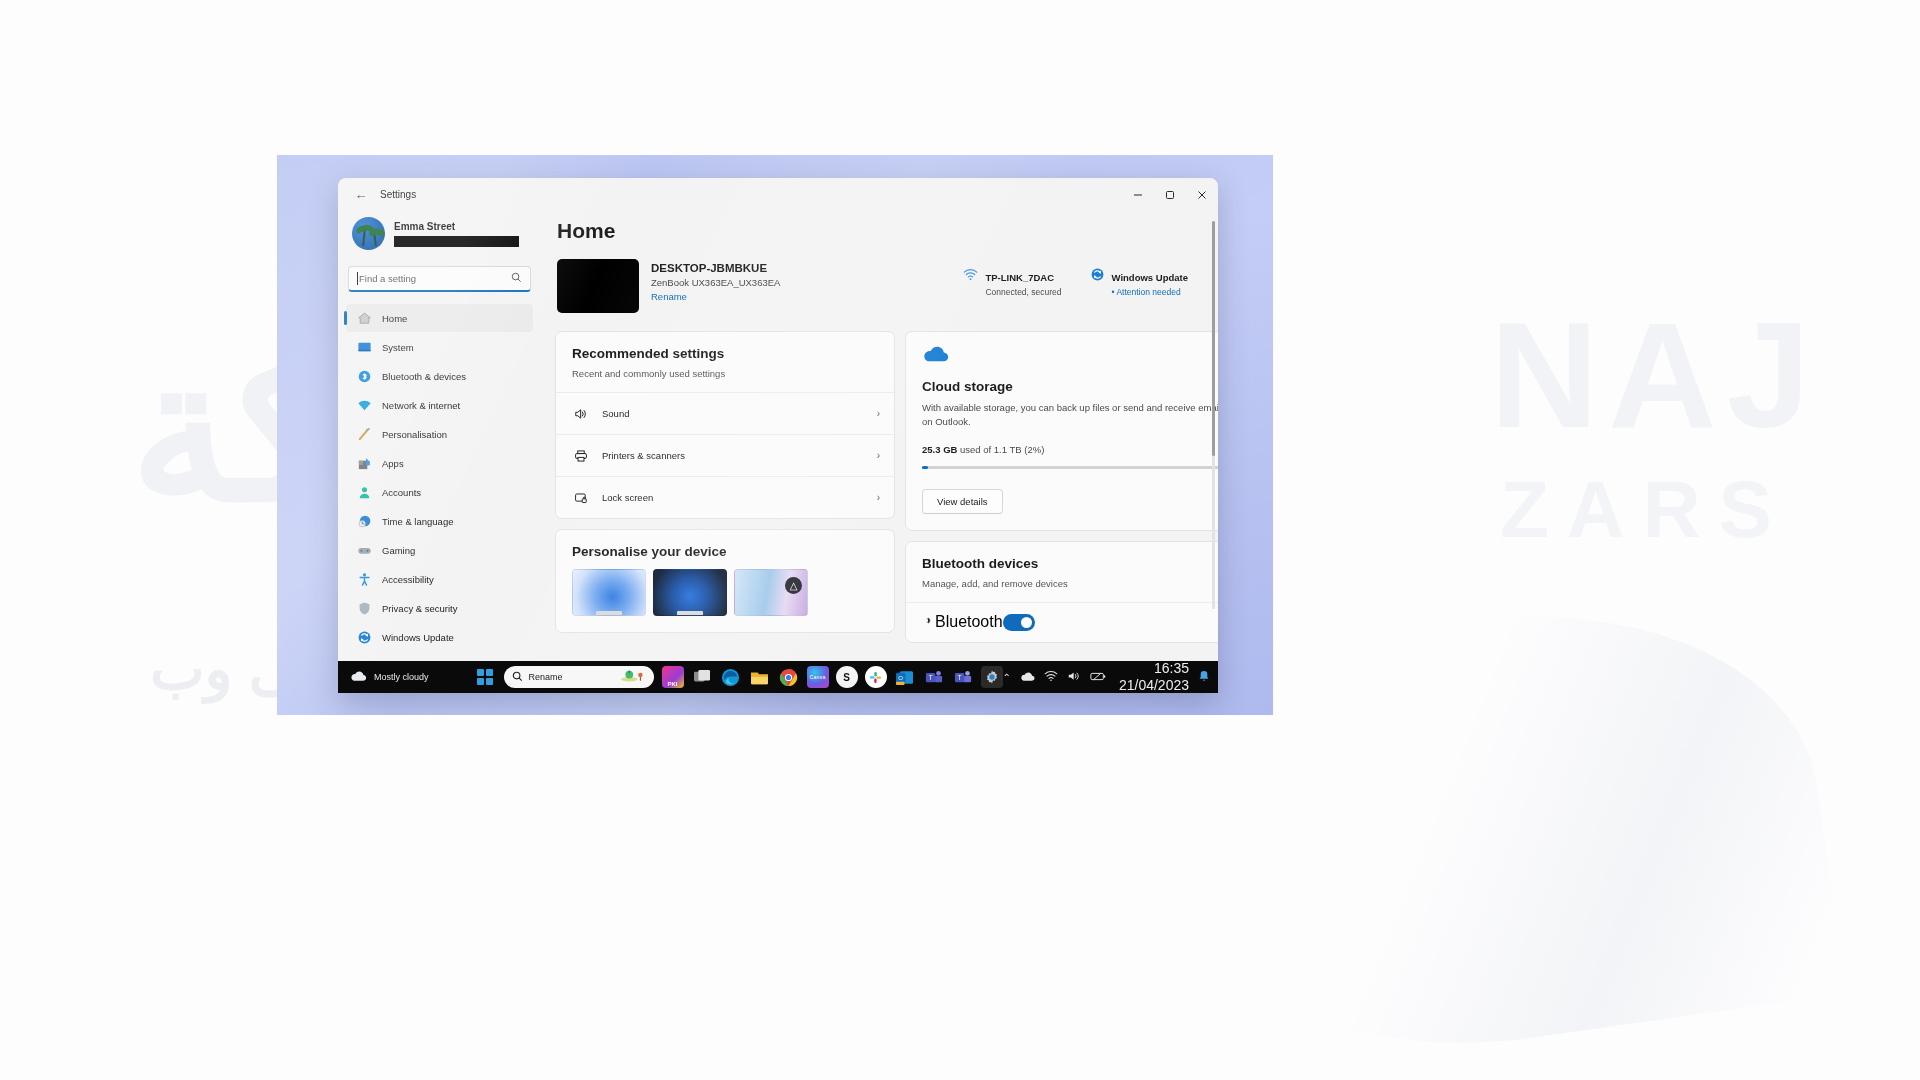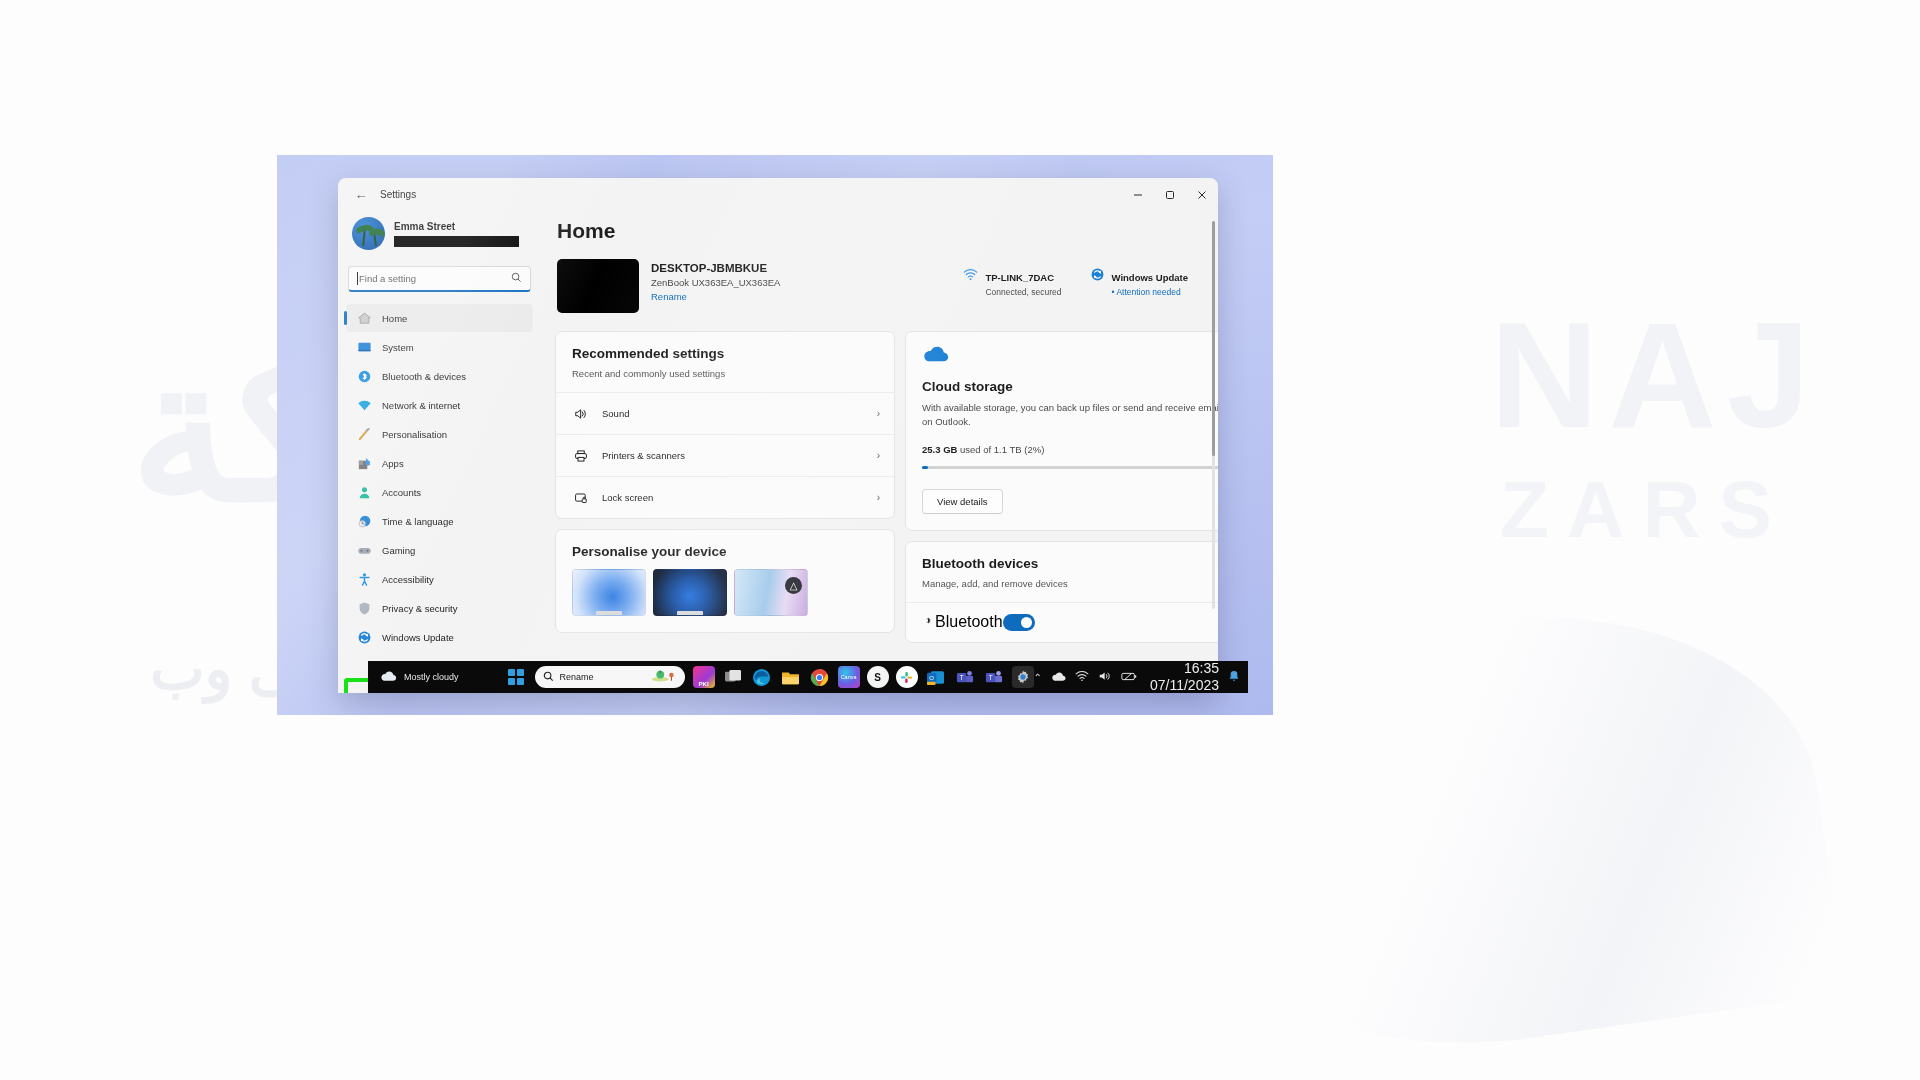--- a/index.html
+++ b/index.html
@@ -285,21 +285,20 @@
     background: #9d9d9d; border-radius: 2px;
   }
 
   
   #taskbar {
     position: absolute; left: 61px; bottom: 22px;
     width: 880px; height: 32px;
     background: #0a0a0a;
     display: flex; 
     z-index: 50;
-    margin-left: 30px;
   }
   .weather { display: flex; align-items: center; gap: 7px; padding-left: 12px; width: 150px; }
   .weather-text { font-size: 9px; color: #e8e8e8; }
   .tb-center { flex: 1; display: flex; align-items: center; gap: 8px; }
   .startbtn { width: 22px; height: 22px; display: flex; align-items: center; justify-content: center; }
   .start-grid { display: grid; grid-template-columns: 7px 7px; grid-template-rows: 7px 7px; gap: 2px; }
   .start-grid i { background: #2f9fe0; display: block; border-radius: 1px; }
   .searchpill {
     width: 150px; height: 22px; background: #f7f7f7; border-radius: 11px;
     display: flex; align-items: center; padding: 0 8px; gap: 6px;
@@ -812,21 +811,21 @@
       </i>
       <i>
         <svg width="16" height="11" viewBox="0 0 18 11">
             <rect x="1" y="2" width="14" height="7" rx="1.4" fill="none" stroke="#e6e6e6" stroke-width="1.1"></rect>
             <rect x="15.6" y="4.2" width="1.6" height="2.6" rx=".6" fill="#e6e6e6"></rect>
             <path d="M4 9 12 2" stroke="#e6e6e6" stroke-width="1.1"></path>
           </svg>
       </i>
       <div class="clock">
         <div>16:35</div>
-        <div>07/11/2023</div>
+        <div>21/04/2023</div>
       </div>
       <i class="bell">
         <svg width="12" height="13" viewBox="0 0 13 14">
             <path d="M6.5 1a3.6 3.6 0 0 1 3.6 3.6v3l1.2 1.8H1.7l1.2-1.8v-3A3.6 3.6 0 0 1 6.5 1z" fill="#4aa3e0"></path>
             <path d="M5 10.6a1.6 1.6 0 0 0 3 0z" fill="#4aa3e0"></path>
           </svg>
       </i>
     </div>
   </div>
 </div>

